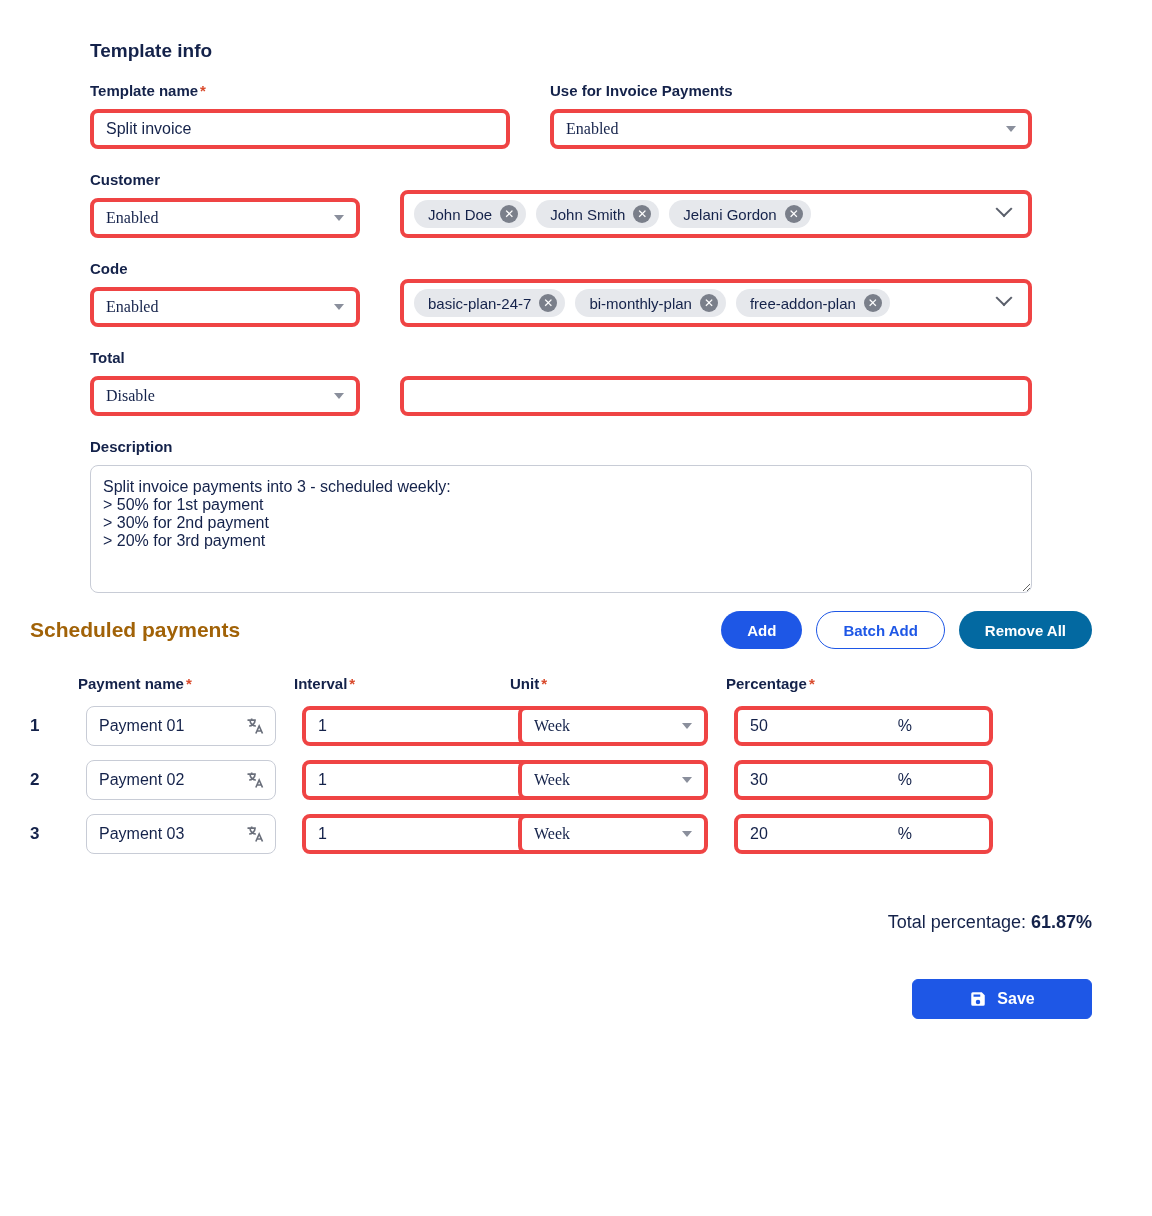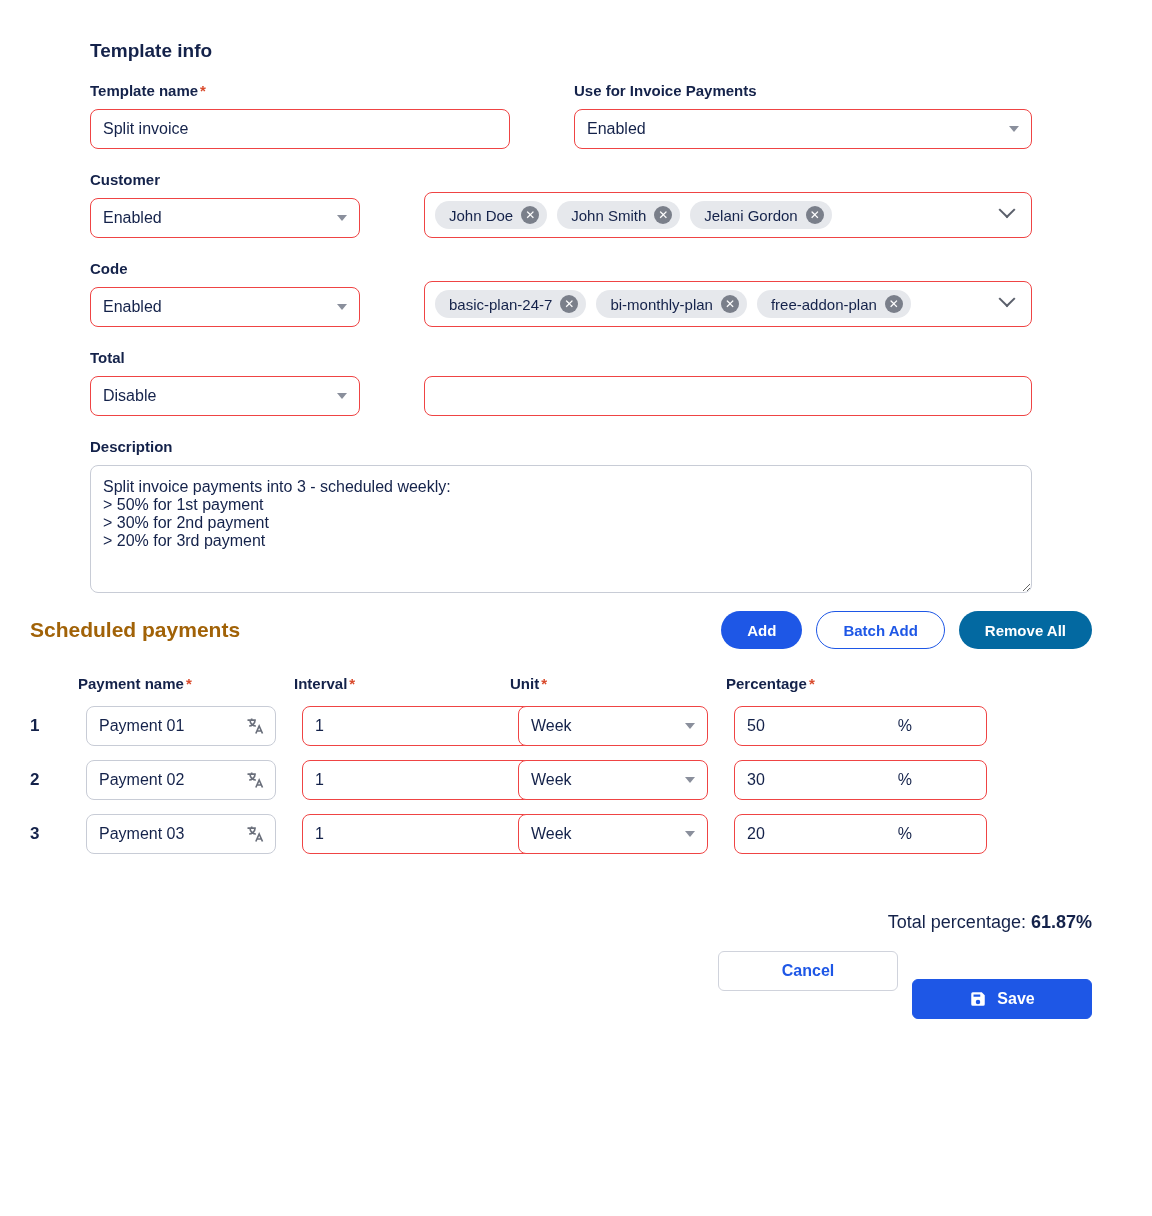--- a/index.html
+++ b/index.html
@@ -11,41 +11,42 @@
     padding: 40px 30px 40px 30px;
   }
   .section-title {
     font-size: 19px;
     font-weight: 700;
     color: #14224a;
     margin-bottom: 20px;
     margin-left: 60px;
   }
   .form-area { margin-left: 60px; margin-right: 90px; }
-  .row { display: flex; gap: 64px; margin-bottom: 22px; }
+  .row { display: flex; gap: 40px; margin-bottom: 22px; }
   .field { display: flex; flex-direction: column; }
   .label {
     font-size: 15px;
     font-weight: 700;
     color: #14224a;
     margin-bottom: 10px;
   }
   .req { color: #d94a2c; margin-left: 2px; }
   .input, .select, .multi {
-    border: 1px solid #ef4444;
+    border: 4px solid #ef4444;
     border-radius: 8px;
     font-size: 16px;
     color: #14224a;
     background: #fff;
   }
   .input { height: 40px; padding: 0 12px; }
   .select {
     height: 40px; padding: 0 12px;
     display: flex; align-items: center; justify-content: space-between;
     cursor: pointer;
+    font-family: Liberation Serif, serif;
   }
   .caret-down {
     width: 0; height: 0;
     border-left: 5px solid transparent;
     border-right: 5px solid transparent;
     border-top: 6px solid #8a8f9c;
   }
   .chev-down {
     width: 12px; height: 12px;
     border-right: 2px solid #5a5f6b;
@@ -371,21 +372,20 @@
   </div>
 
 </div>
 
 <div class="total-line">
   <span>Total percentage:</span>
   <span class="val">61.87%</span>
 </div>
 
 <div class="footer-btns">
-  <button class="btn-rect cancel">Cancel</button>
   <button class="btn-rect save">
     <span class="save-icon">
       <svg viewBox="0 0 24 24" fill="currentColor">
           <path d="M17 3H5a2 2 0 0 0-2 2v14a2 2 0 0 0 2 2h14a2 2 0 0 0 2-2V7l-4-4zM12 19a3 3 0 1 1 0-6 3 3 0 0 1 0 6zm3-10H6V6h9v3z"></path>
         </svg>
     </span>
     <span>Save</span>
   </button>
 </div>
 

